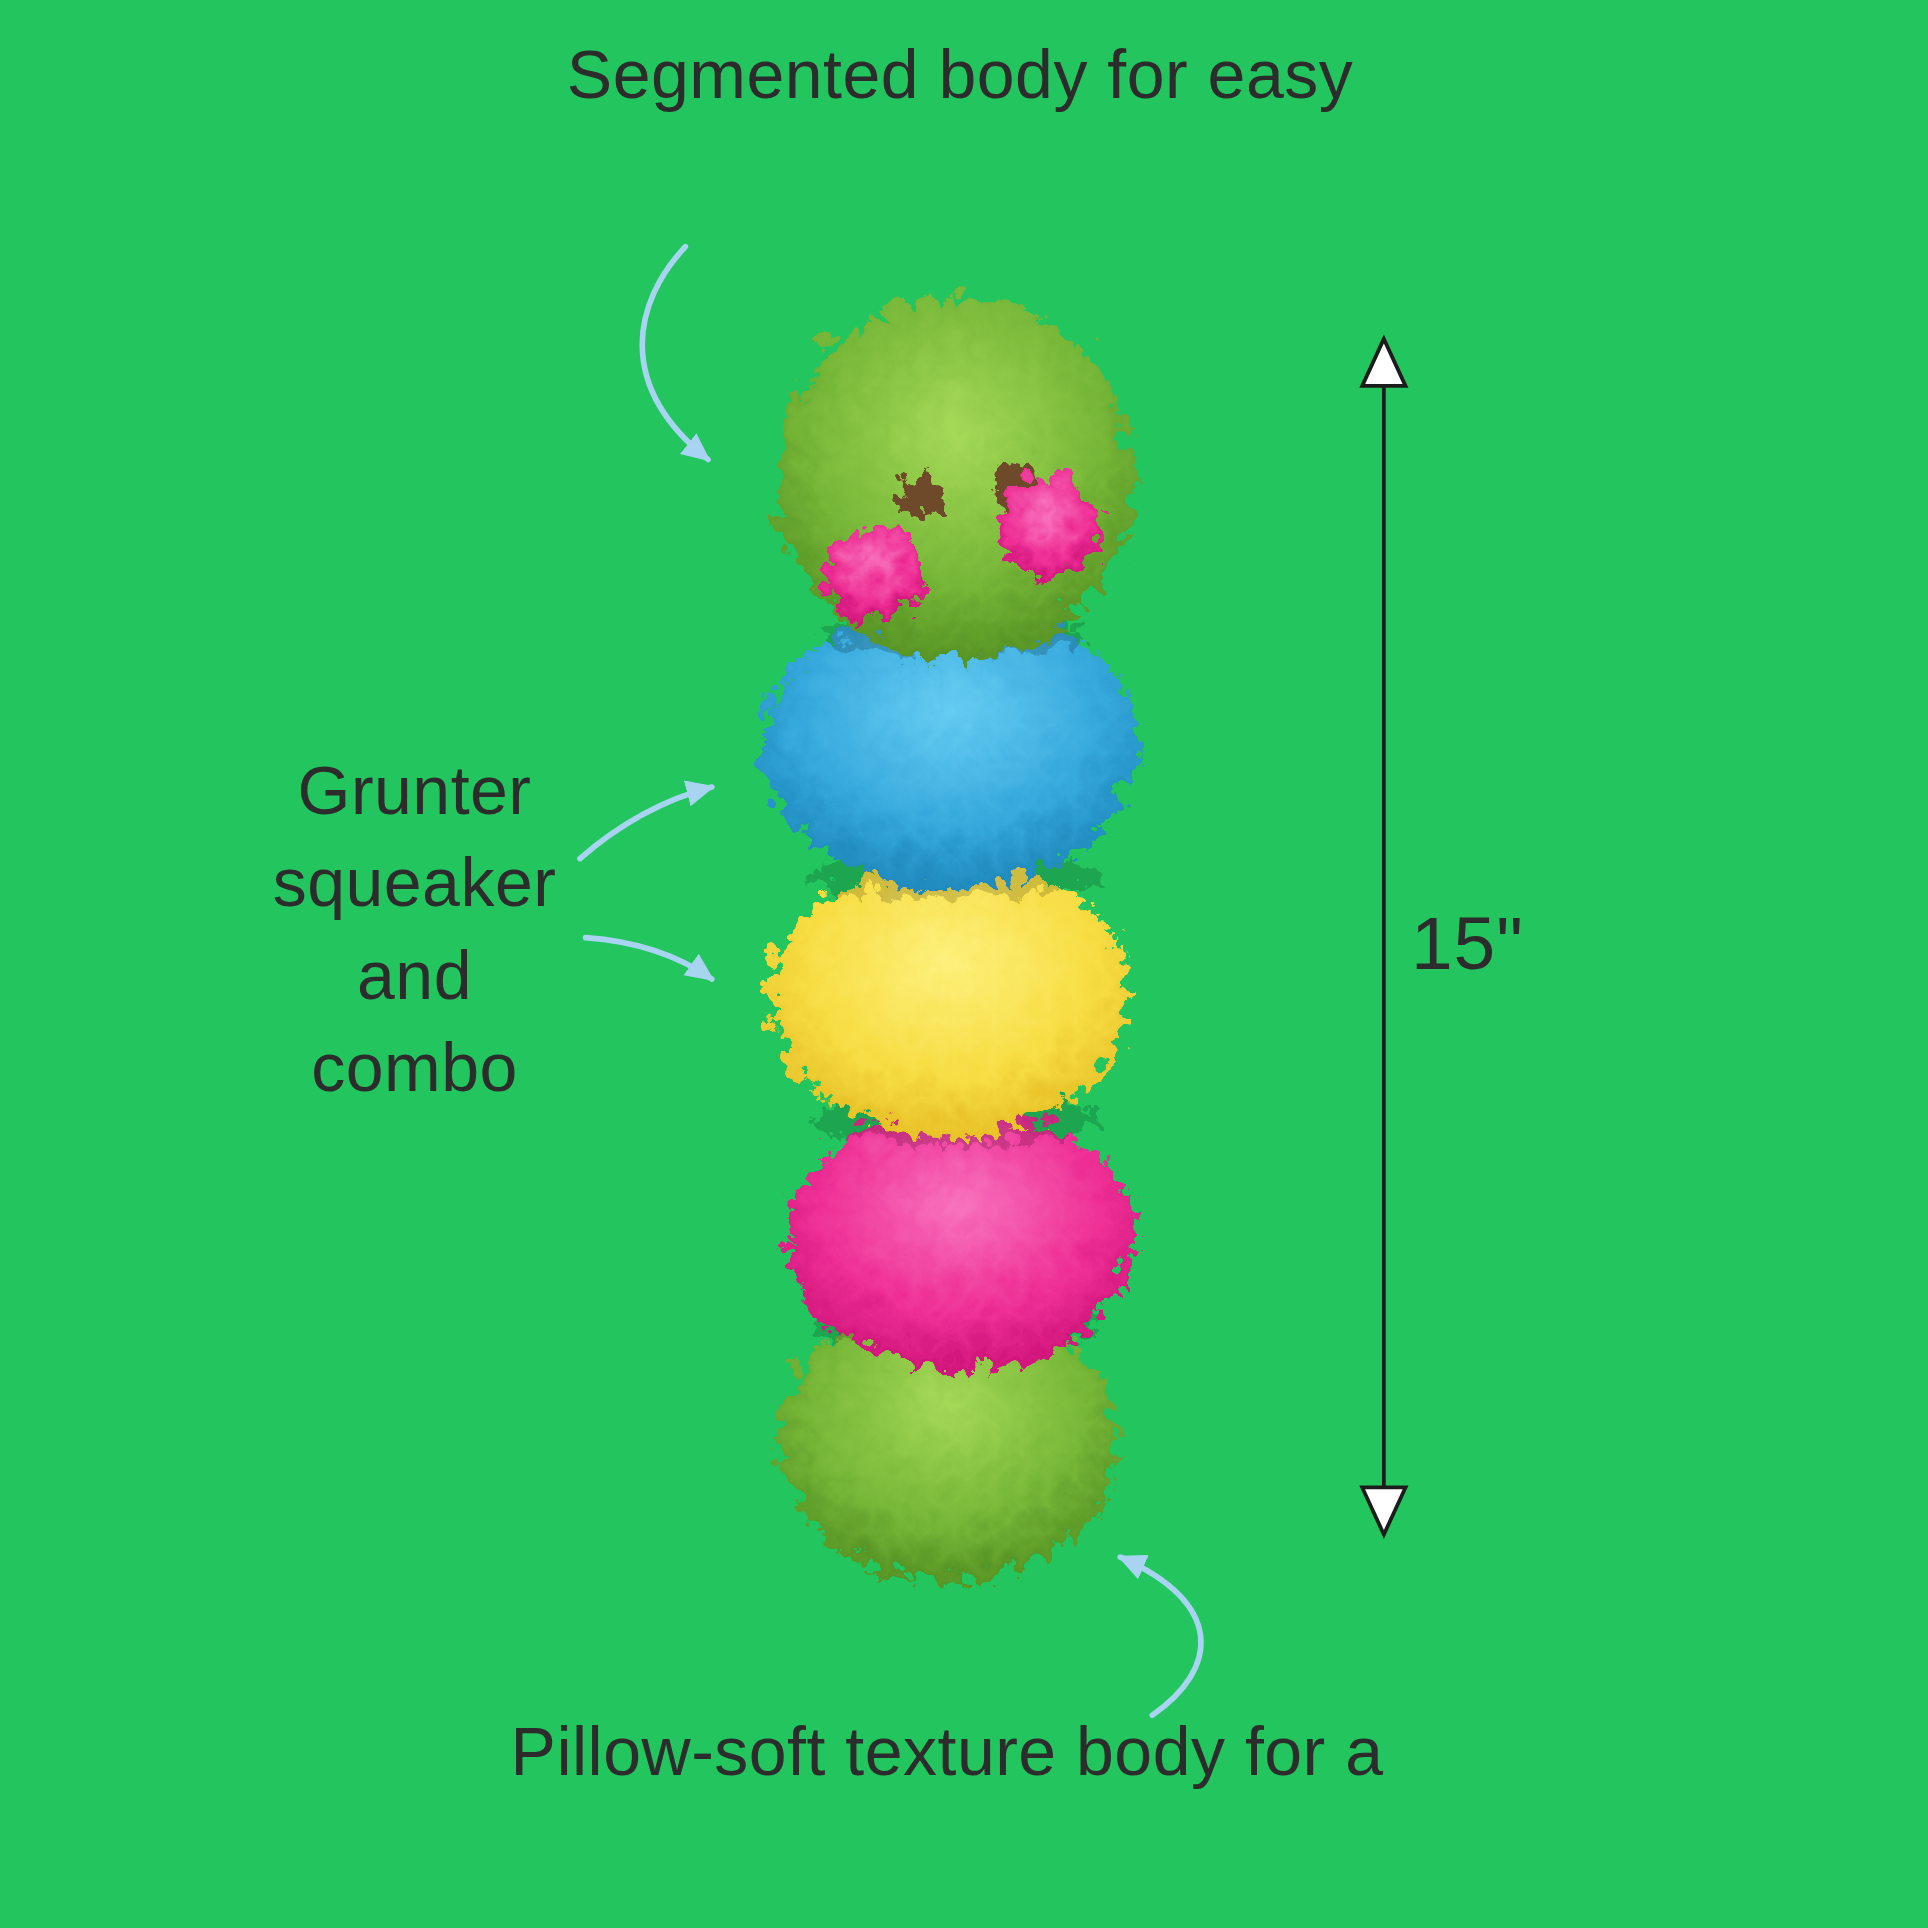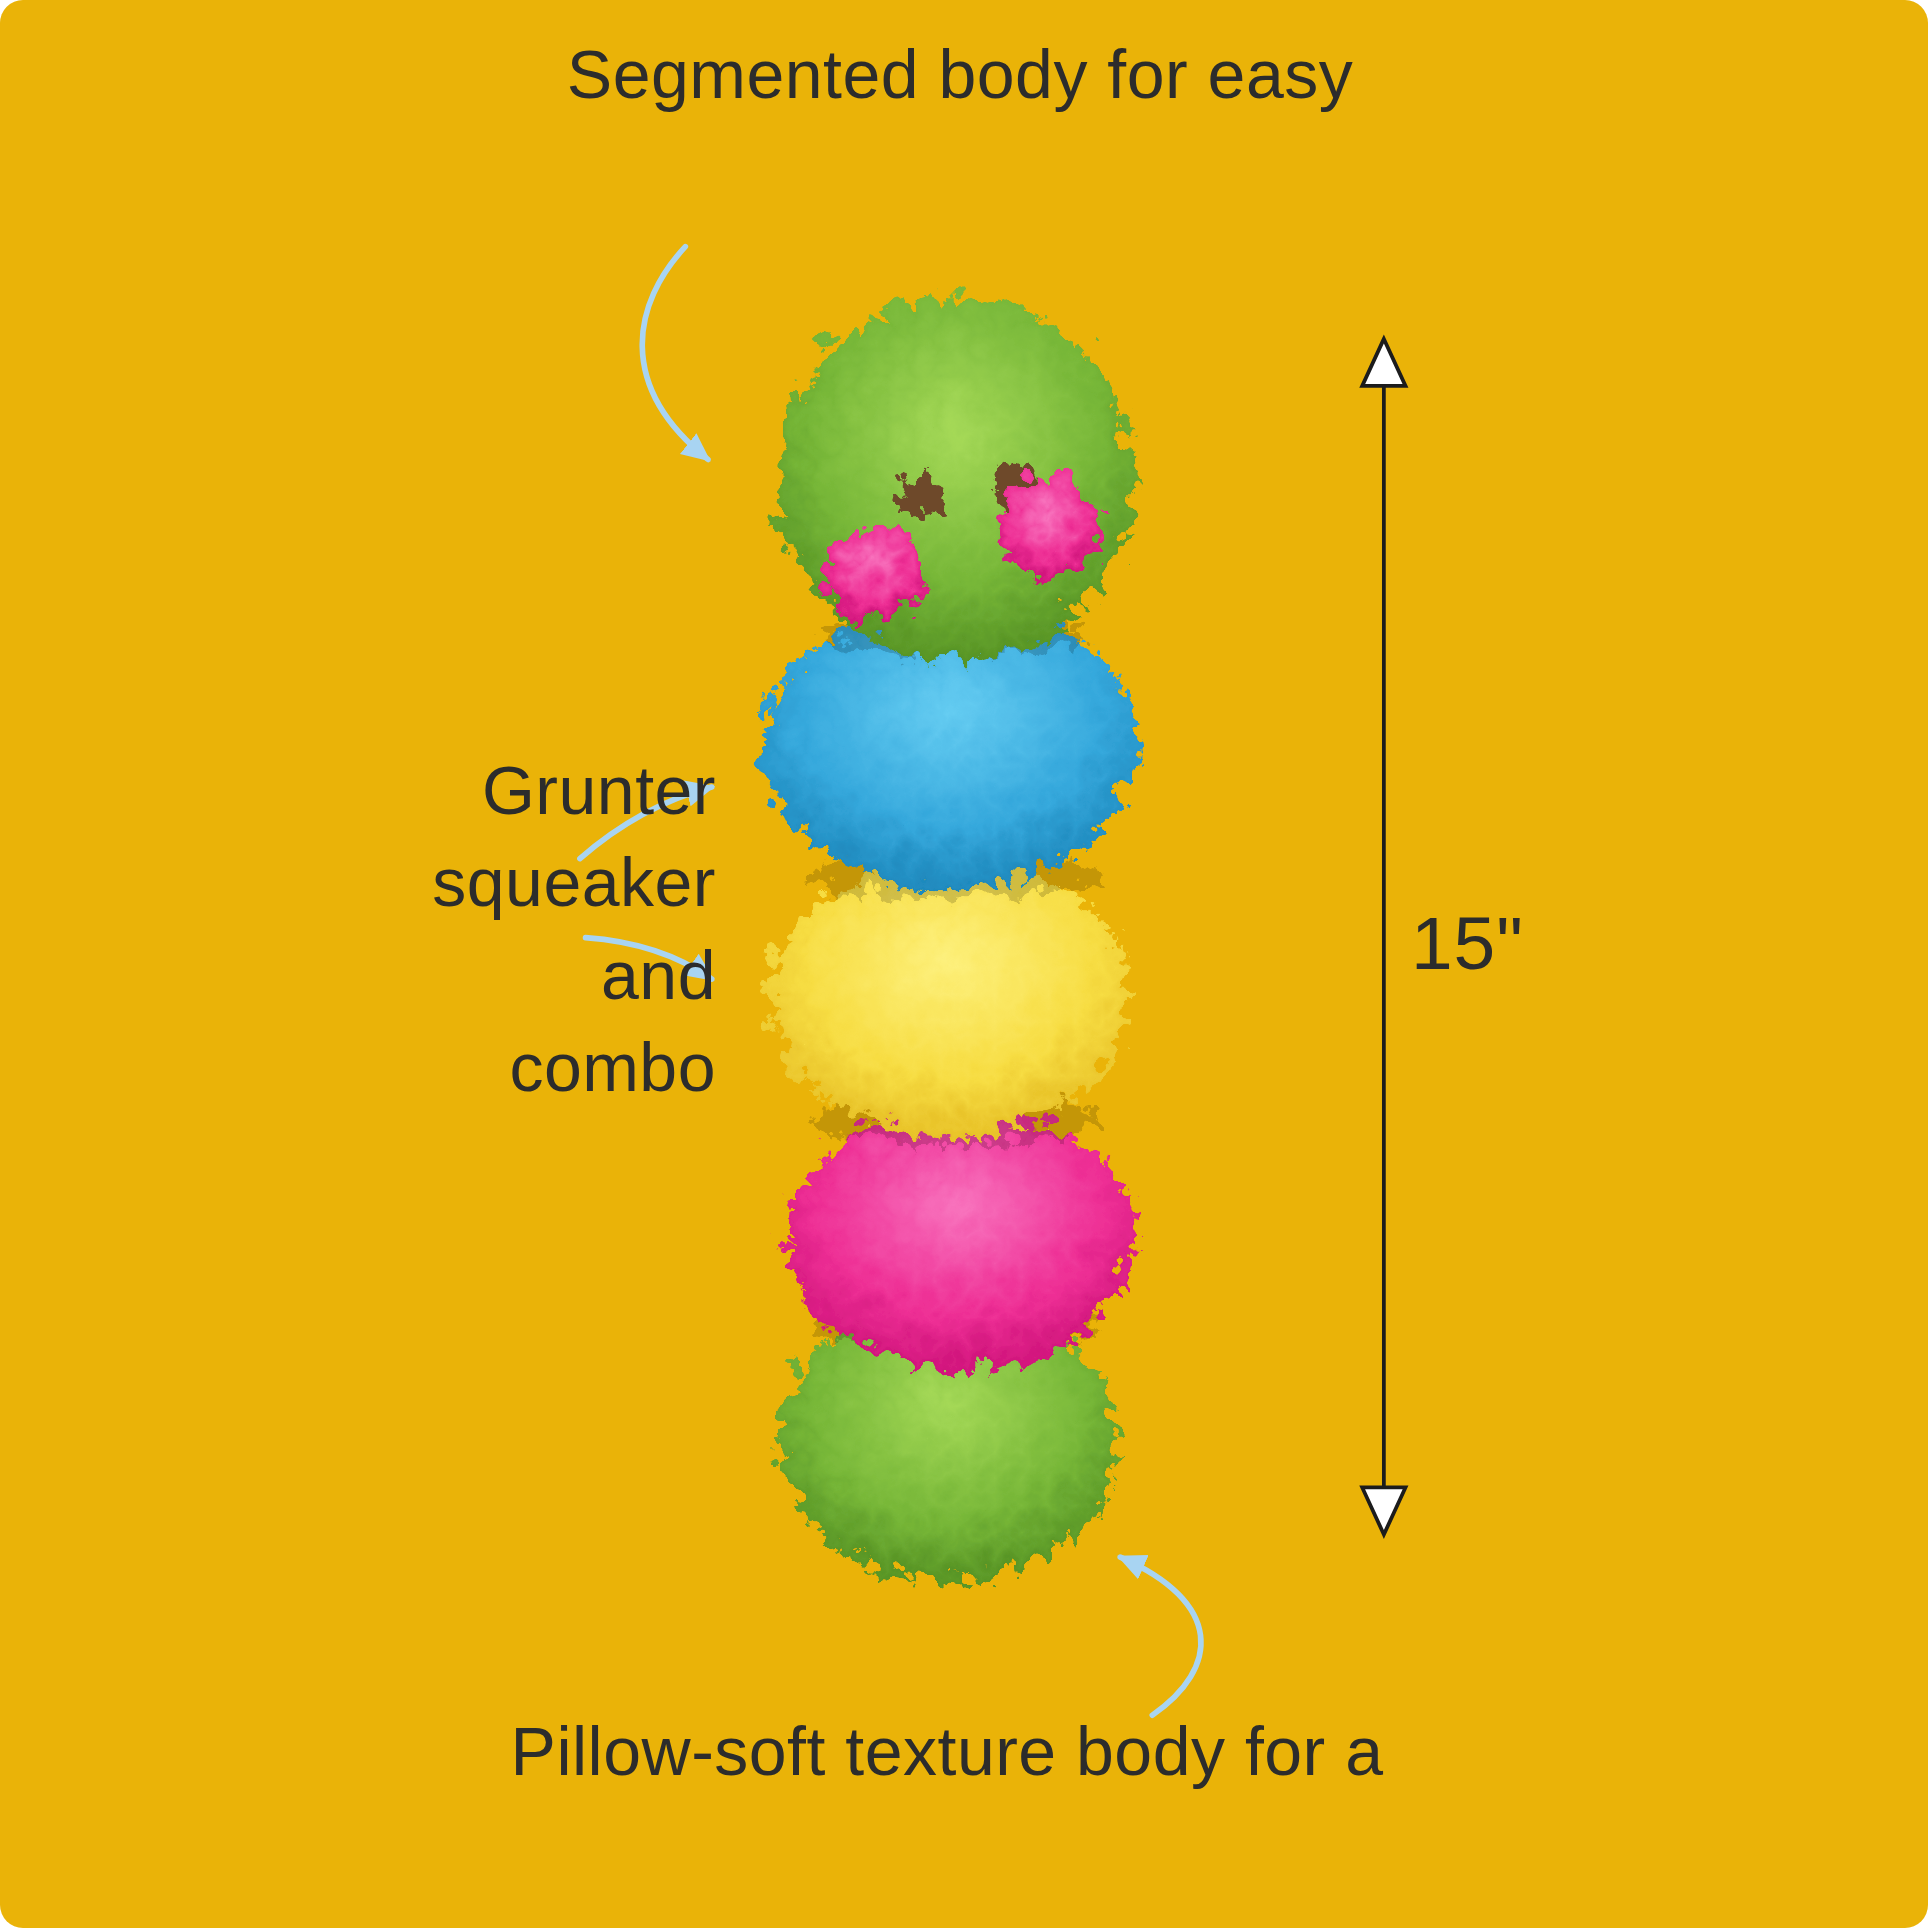--- a/index.html
+++ b/index.html
@@ -4,24 +4,23 @@
 <style>
   html, body {
     margin: 0;
     padding: 0;
     background: #ffffff;
   }
   .canvas {
     position: relative;
     width: 1928px;
     height: 1928px;
-    background: #eab308;
+    background: #22c55e;
     font-family: "Liberation Sans", sans-serif;
     overflow: hidden;
-    border-radius: 23px;
   }
   .toy-svg {
     position: absolute;
     inset: 0;
     width: 1928px;
     height: 1928px;
   }
   .ann {
     position: absolute;
     color: #2c2c2c;
@@ -34,21 +33,20 @@
     width: 1224px;
     font-size: 68px;
     line-height: 1.45;
   }
   .ann-left {
     left: 113px;
     top: 744px;
     width: 603px;
     font-size: 68px;
     line-height: 1.36;
-    text-align: right;
   }
   .ann-bottom {
     left: 235px;
     top: 1702px;
     width: 1424px;
     font-size: 68px;
     line-height: 1.45;
   }
   .measure-label {
     position: absolute;

